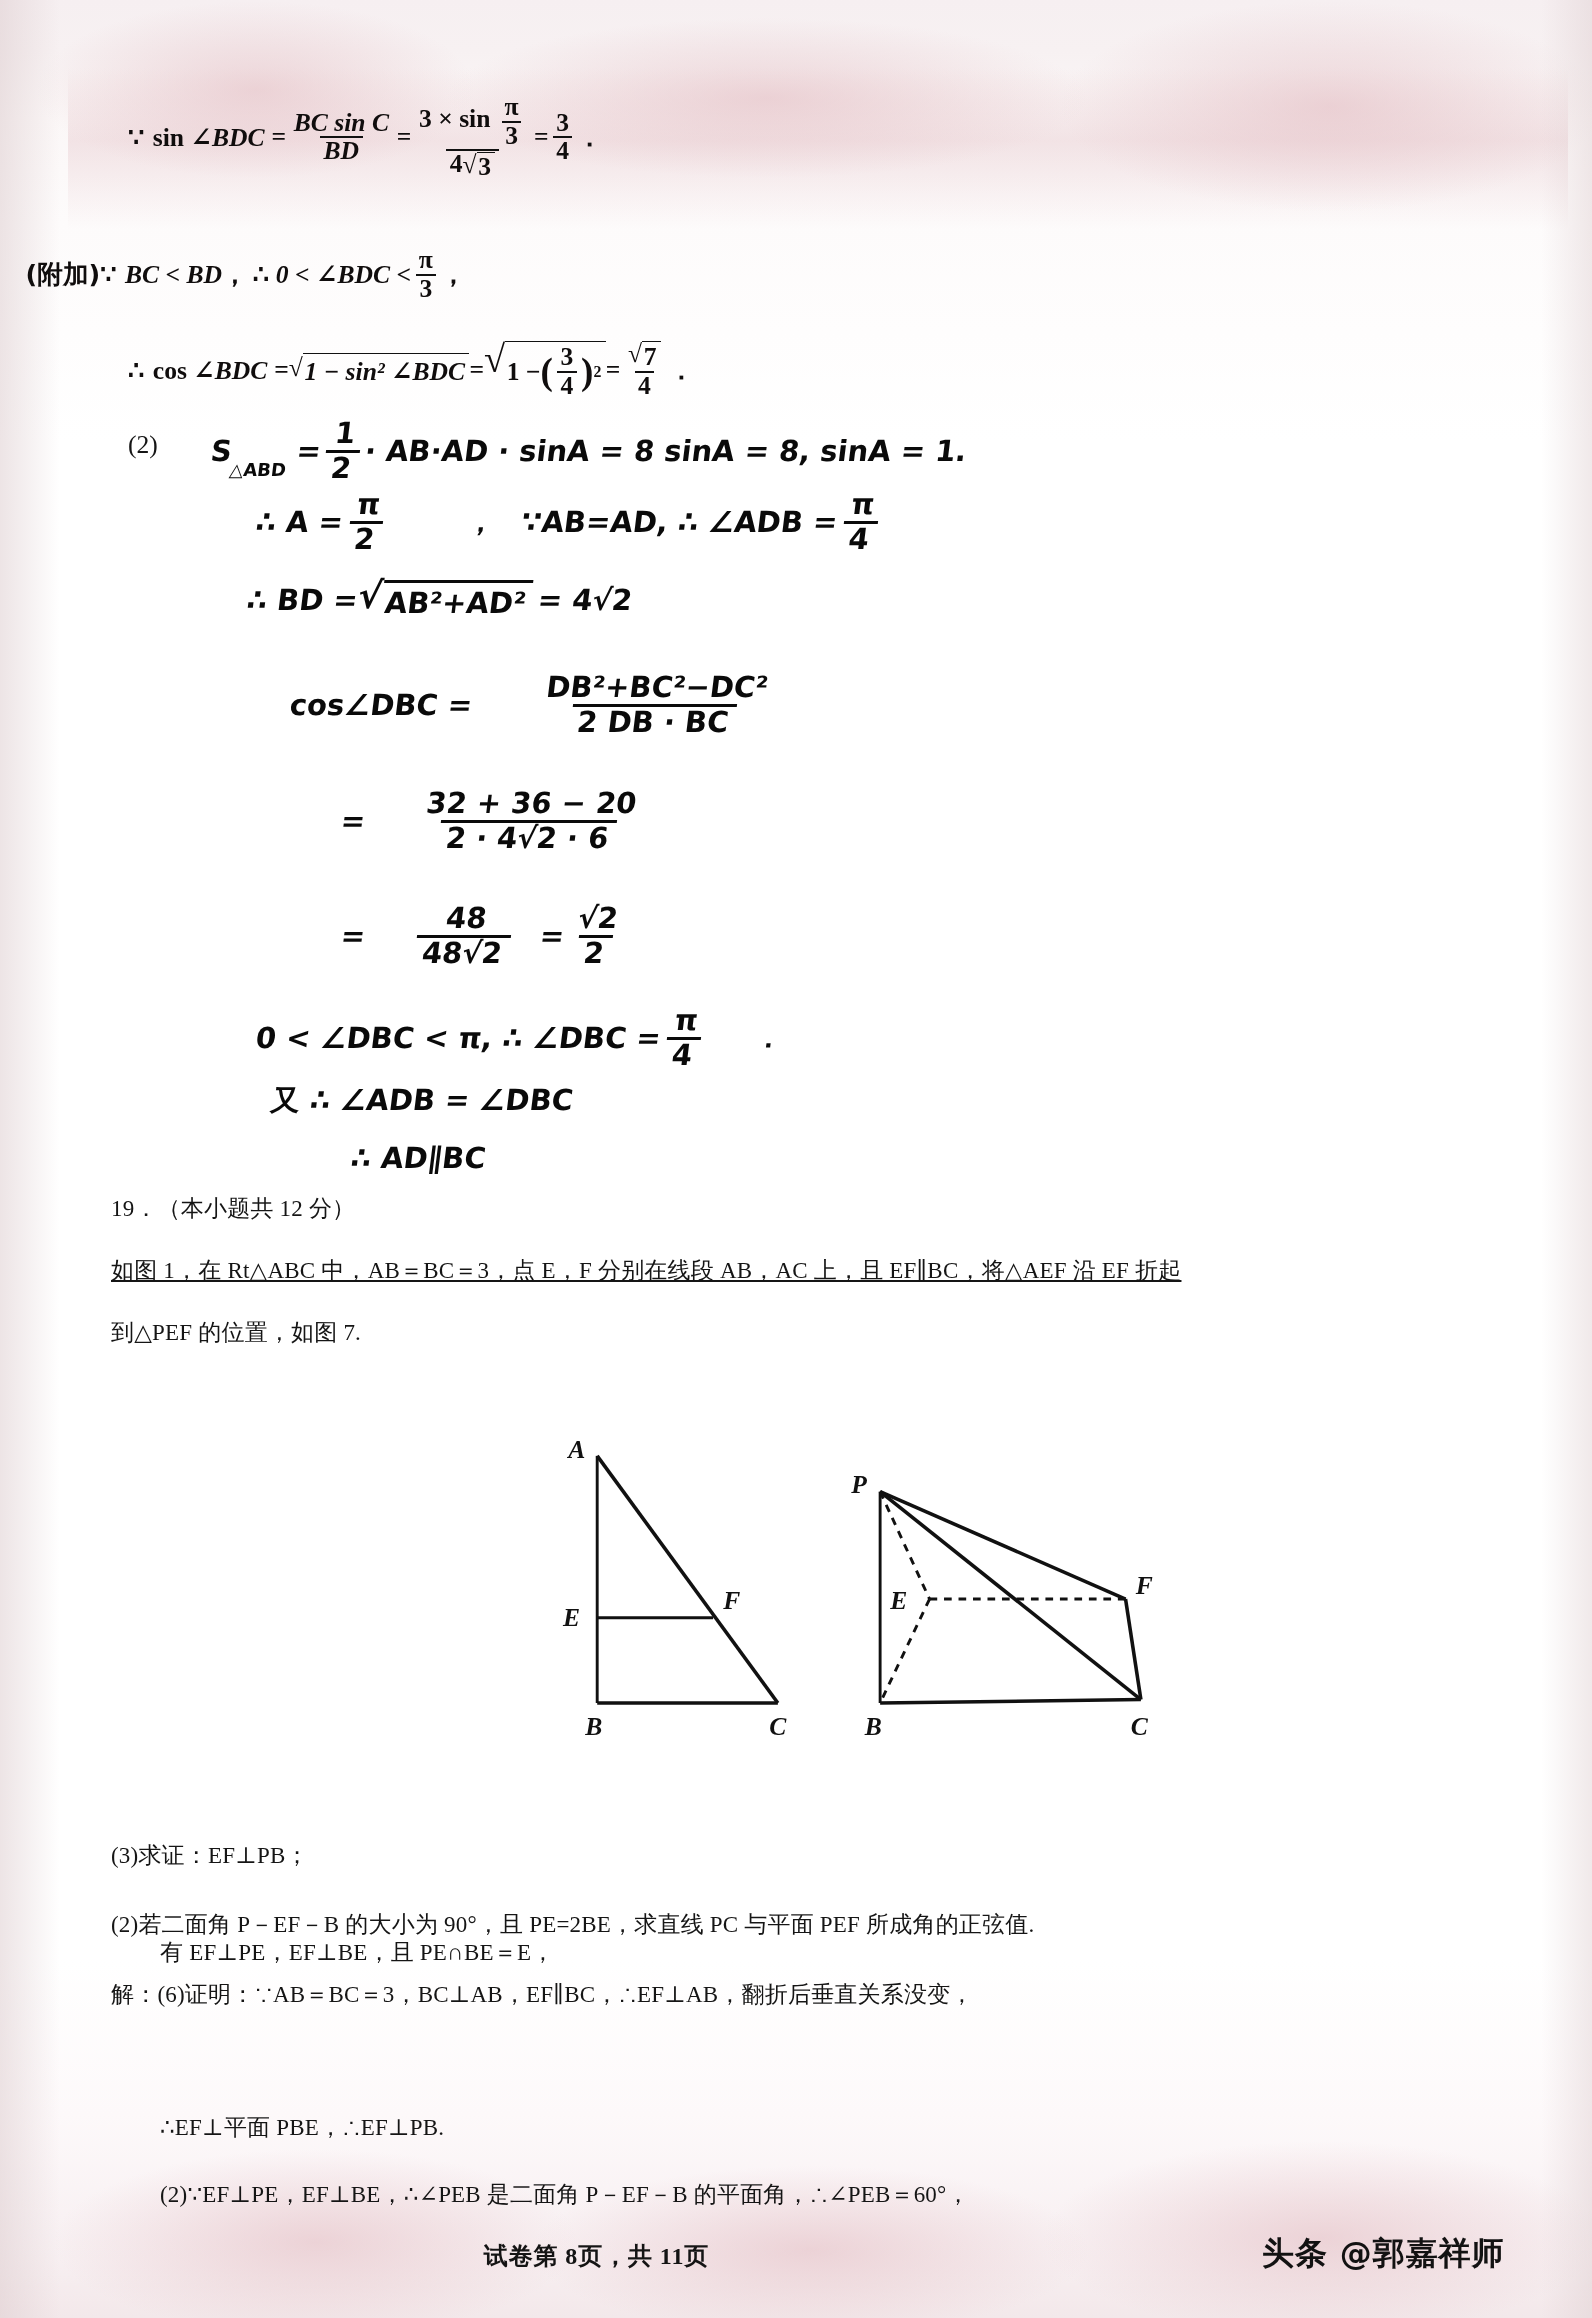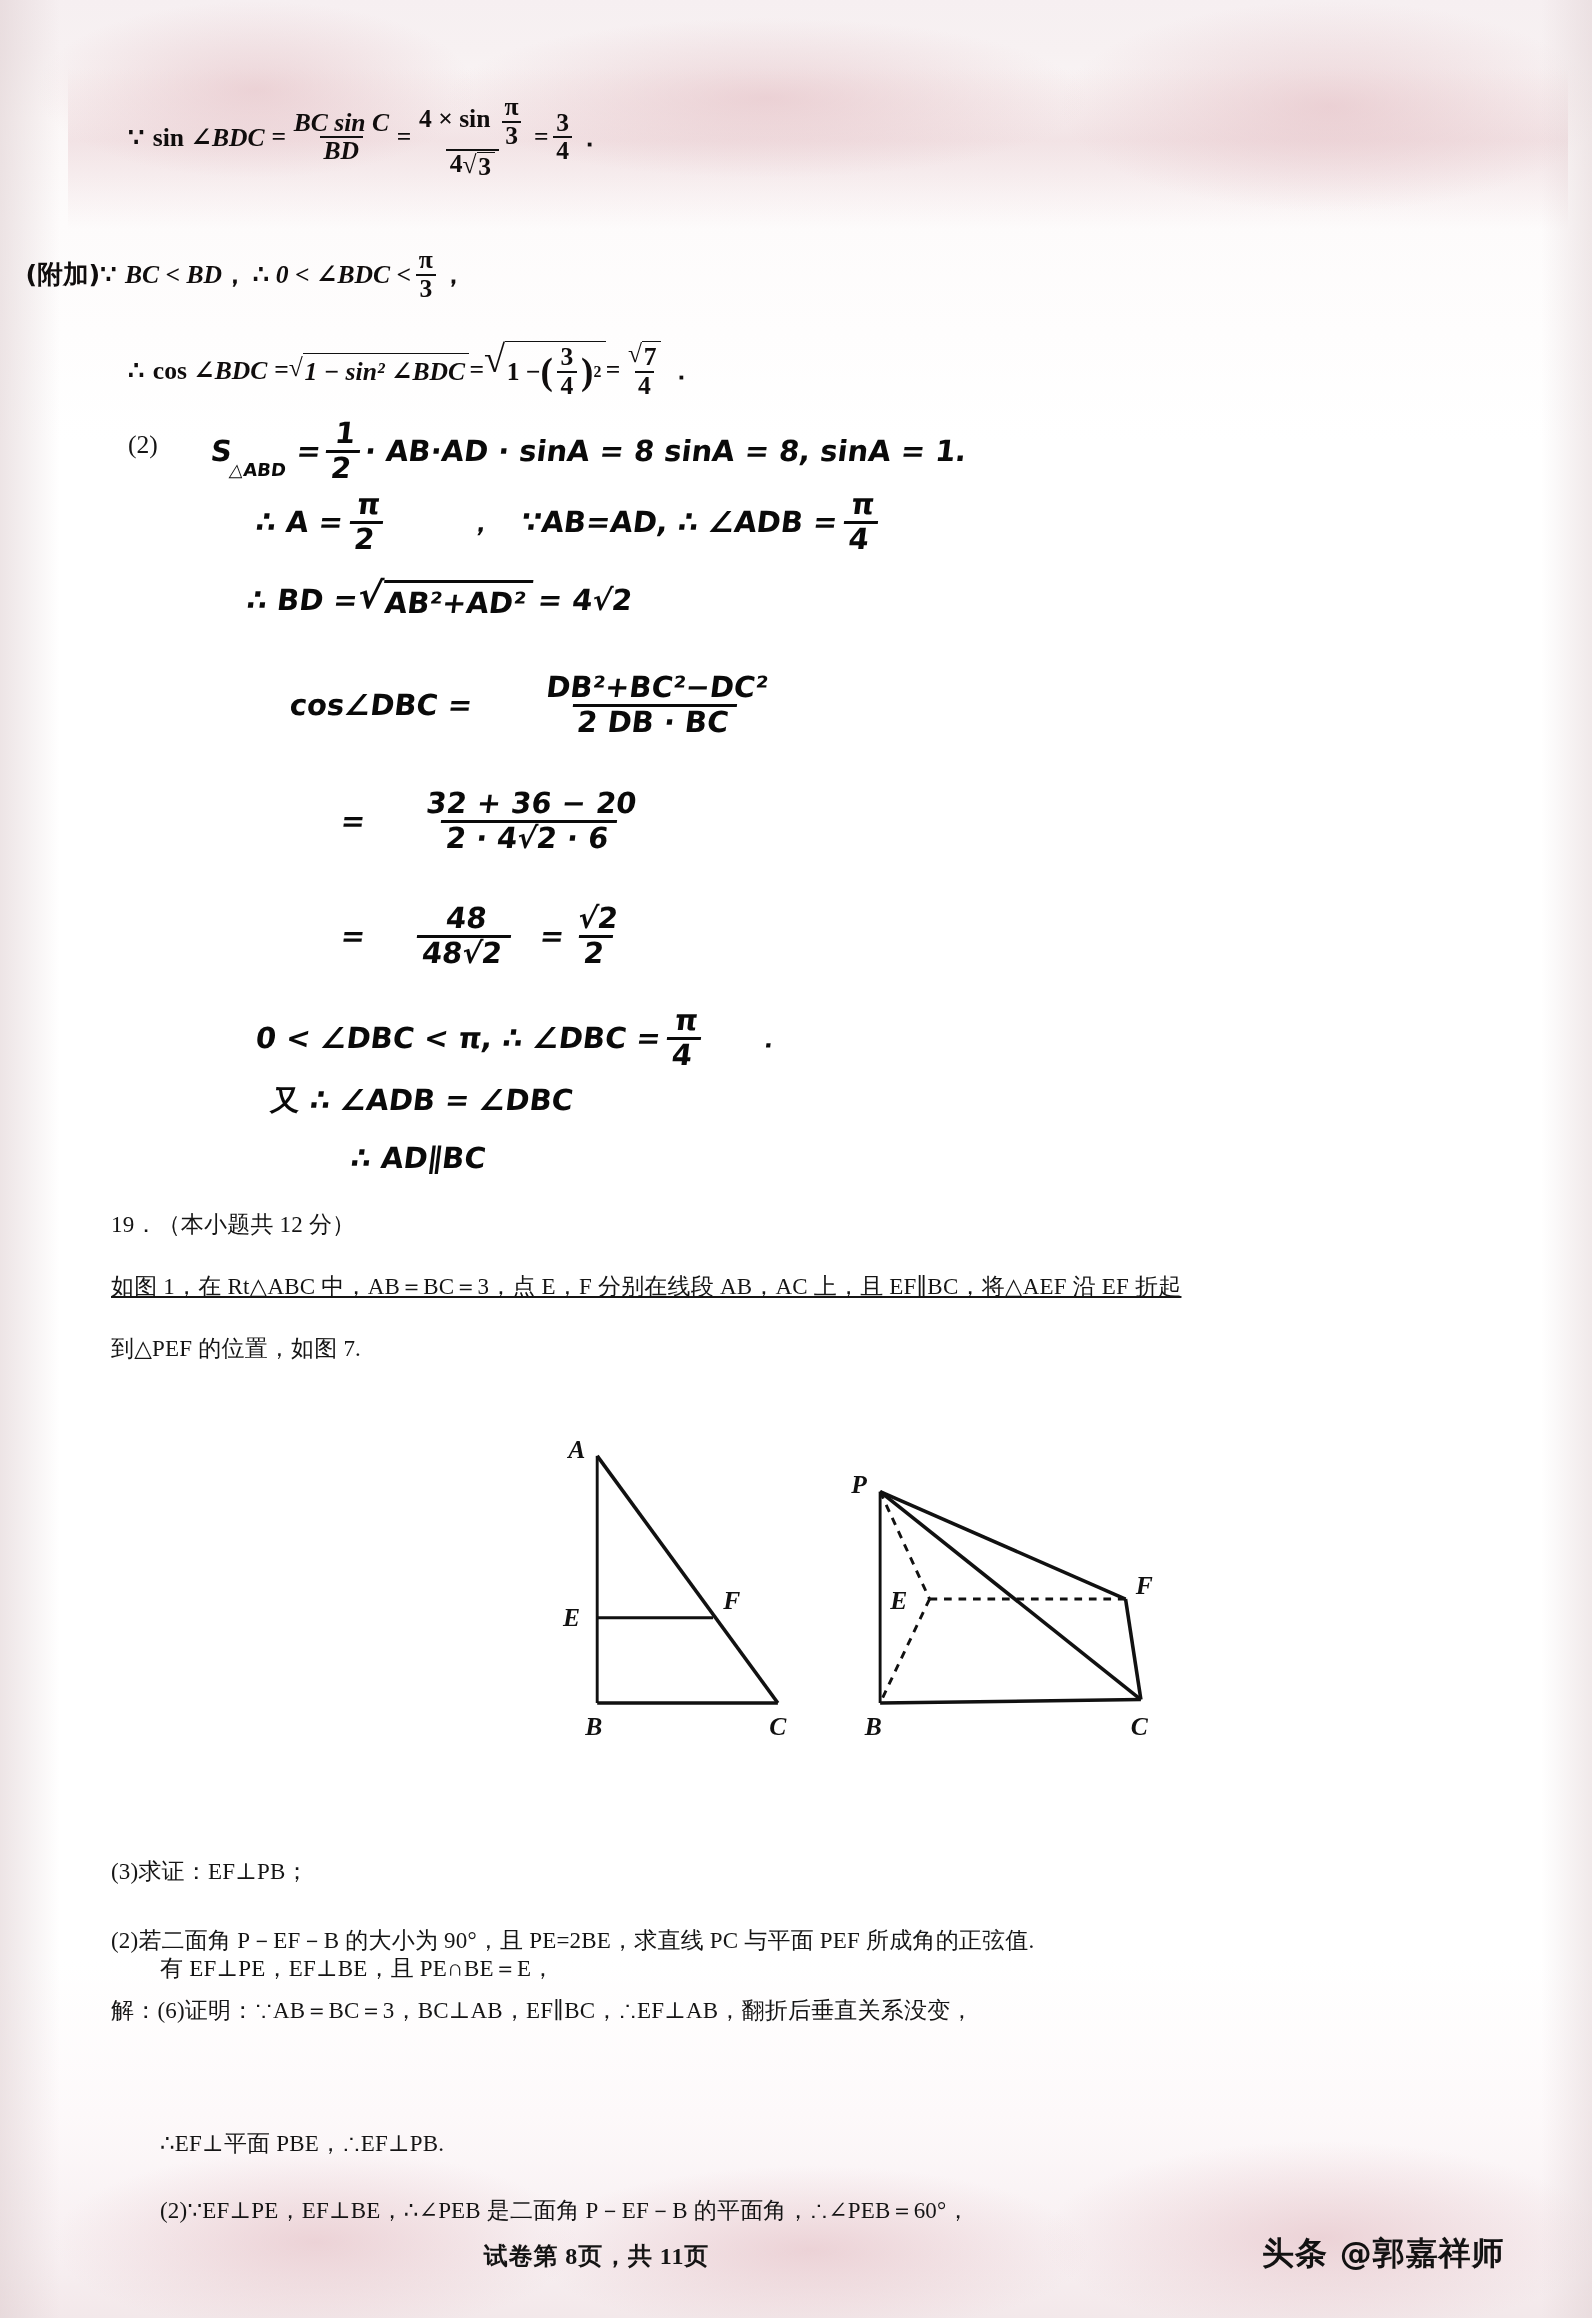--- a/index.html
+++ b/index.html
@@ -38,21 +38,21 @@
   #smudge-bot-mid   { left: 529px; top: 2165px;width: 563px;  height: 170px; }
   #smudge-bot-right { left: 1040px;top: 2140px;width: 563px;  height: 196px; }
   #edge-left  { position:absolute; left:0; top:0; width:60px; height:2319px;
       background: linear-gradient(to right, rgba(222,206,208,0.55), rgba(255,255,255,0)); pointer-events:none;}
   #edge-right { position:absolute; right:0; top:0; width:51px; height:2319px;
       background: linear-gradient(to left, rgba(222,206,208,0.45), rgba(255,255,255,0)); pointer-events:none;}
 
   
   .abs { position: absolute; }
   .printed { font-family: "Liberation Serif", "DejaVu Serif", serif; color: #151515; }
-  .body-line { font-size: 23px; letter-spacing: 0.2px; white-space: nowrap; margin-top: 16px; }
+  .body-line { font-size: 23px; letter-spacing: 0.2px; white-space: nowrap; }
   .mi { font-style: italic; font-family: "Liberation Serif","DejaVu Serif",serif; }
 
   
   .frac { display:inline-flex; flex-direction:column; align-items:center;
           vertical-align:middle; line-height:1.04; margin:0 4.3px; }
   .frac .num { padding:0 3.4px; }
   .frac .den { padding:0 3.4px; border-top:2.1px solid #111; }
   .radic { display:inline-flex; align-items:stretch; vertical-align:middle; }
   .radic > .sign { font-size:1.0em; }
   .radic > .rad  { border-top:1.9px solid #111; padding:1.7px 4.3px 0 1.7px; }
@@ -110,21 +110,21 @@
   <span>sin&nbsp;<span class="mi">∠BDC</span></span>
   <span style="width:6.8px"></span>
   <span>=</span>
   <span class="frac">
     <span class="num mi">BC sin C</span>
     <span class="den mi">BD</span>
   </span>
   <span>=</span>
   <span class="frac">
     <span class="num">
-      <span>4 × sin</span>
+      <span>3 × sin</span>
       <span class="frac">
         <span class="num">π</span>
         <span class="den">3</span>
       </span>
     </span>
     <span class="den">
       <span>4</span><span class="radic">
           <span class="sign">√</span>
           <span class="rad">3</span>
         </span>

